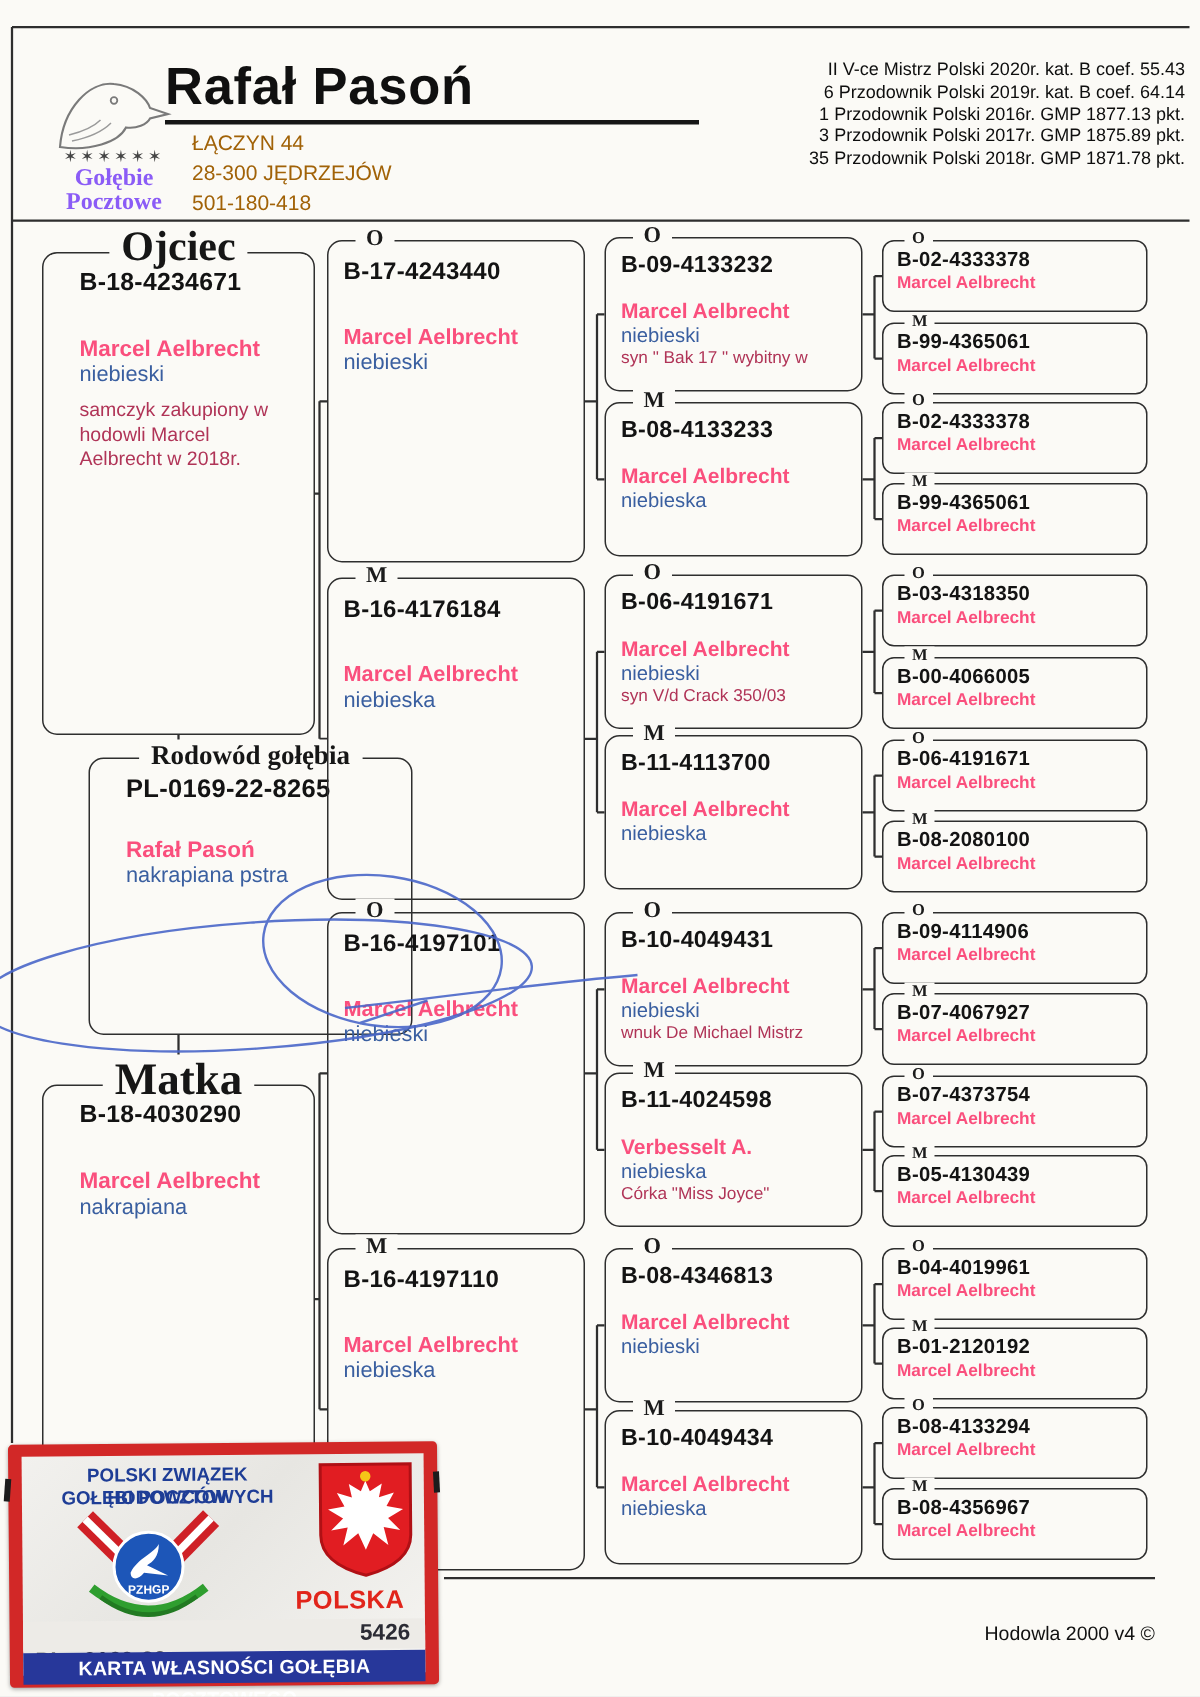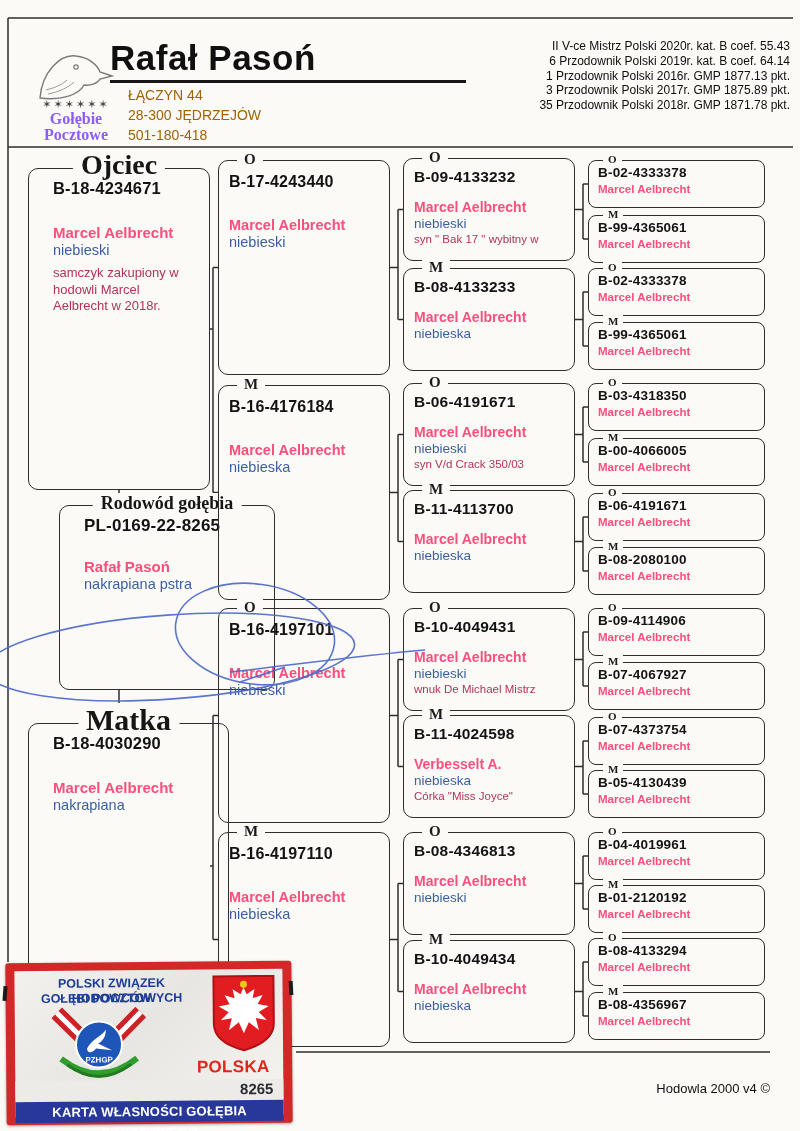--- a/index.html
+++ b/index.html
@@ -114,21 +114,21 @@
     <div class="note">samczyk zakupiony w hodowli Marcel Aelbrecht w 2018r.</div>
   </div>
 
   <div class="pbox" id="subject-box" style="left:28px;top:505px;width:216px;height:185px;margin-left:31px;">
     <span class="plegend subject">Rodowód gołębia</span>
     <div class="ring" style="font-size:17px">PL-0169-22-8265</div>
     <div class="breeder">Rafał Pasoń</div>
     <div class="colordesc">nakrapiana pstra</div>
   </div>
 
-  <div class="pbox" id="mother-box" style="left:28px;top:723px;width:201px;height:287px;">
+  <div class="pbox" id="mother-box" style="left:28px;top:723px;width:182px;height:287px;">
     <span class="plegend mother">Matka</span>
     <div class="ring">B-18-4030290</div>
     <div class="breeder">Marcel Aelbrecht</div>
     <div class="colordesc">nakrapiana</div>
   </div>
 
   <svg id="signature" width="460" height="170" viewBox="0 0 460 170">
     <g fill="none" stroke="#4a67c9" stroke-width="1.6" opacity=".9">
       <ellipse cx="185" cy="85" rx="185" ry="42" transform="rotate(-4 185 85)"></ellipse>
       <ellipse cx="270" cy="62" rx="80" ry="50" transform="rotate(8 270 62)"></ellipse>
@@ -158,21 +158,21 @@
 
       <svg id="eagle-emblem" width="66" height="80" viewBox="0 0 66 80">
         <path d="M3 3 H63 V50 Q63 69 33 77 Q3 69 3 50 Z" fill="#e11d22" stroke="#b01015" stroke-width="2"></path>
         <polygon fill="#ffffff" points="33,14 36,21 44,16 42,25 52,22 47,31 58,33 48,39 56,47 45,45 48,57 38,49 33,60 28,49 18,57 21,45 10,47 18,39 8,33 19,31 14,22 24,25 22,16 30,21"></polygon>
         <circle cx="33" cy="11" r="3.5" fill="#f5c518"></circle>
       </svg>
 
       <div class="card-year">POLSKA 2022</div>
       <div class="card-strip"></div>
       <div class="card-ring-prefix">PL - 0169-22</div>
-      <div class="card-ring-number">8265</div>
+      <div class="card-ring-number">5426</div>
       <div class="card-banner">KARTA WŁASNOŚCI GOŁĘBIA POCZTOWEGO</div>
     </div>
   </div>
   <div class="staple" style="left:3px;top:986px;width:4px;height:15px;transform:rotate(4deg);"></div>
   <div class="staple" style="left:289px;top:981px;width:4px;height:14px;transform:rotate(-3deg);"></div>
 
   <div id="footer-credit">Hodowla 2000 v4 ©</div>
 <div class="gbox g2" style="left: 218px; top: 160px; width: 172px; height: 215px;">
       <span class="legend">O</span>
       <div class="ring">B-17-4243440</div>

